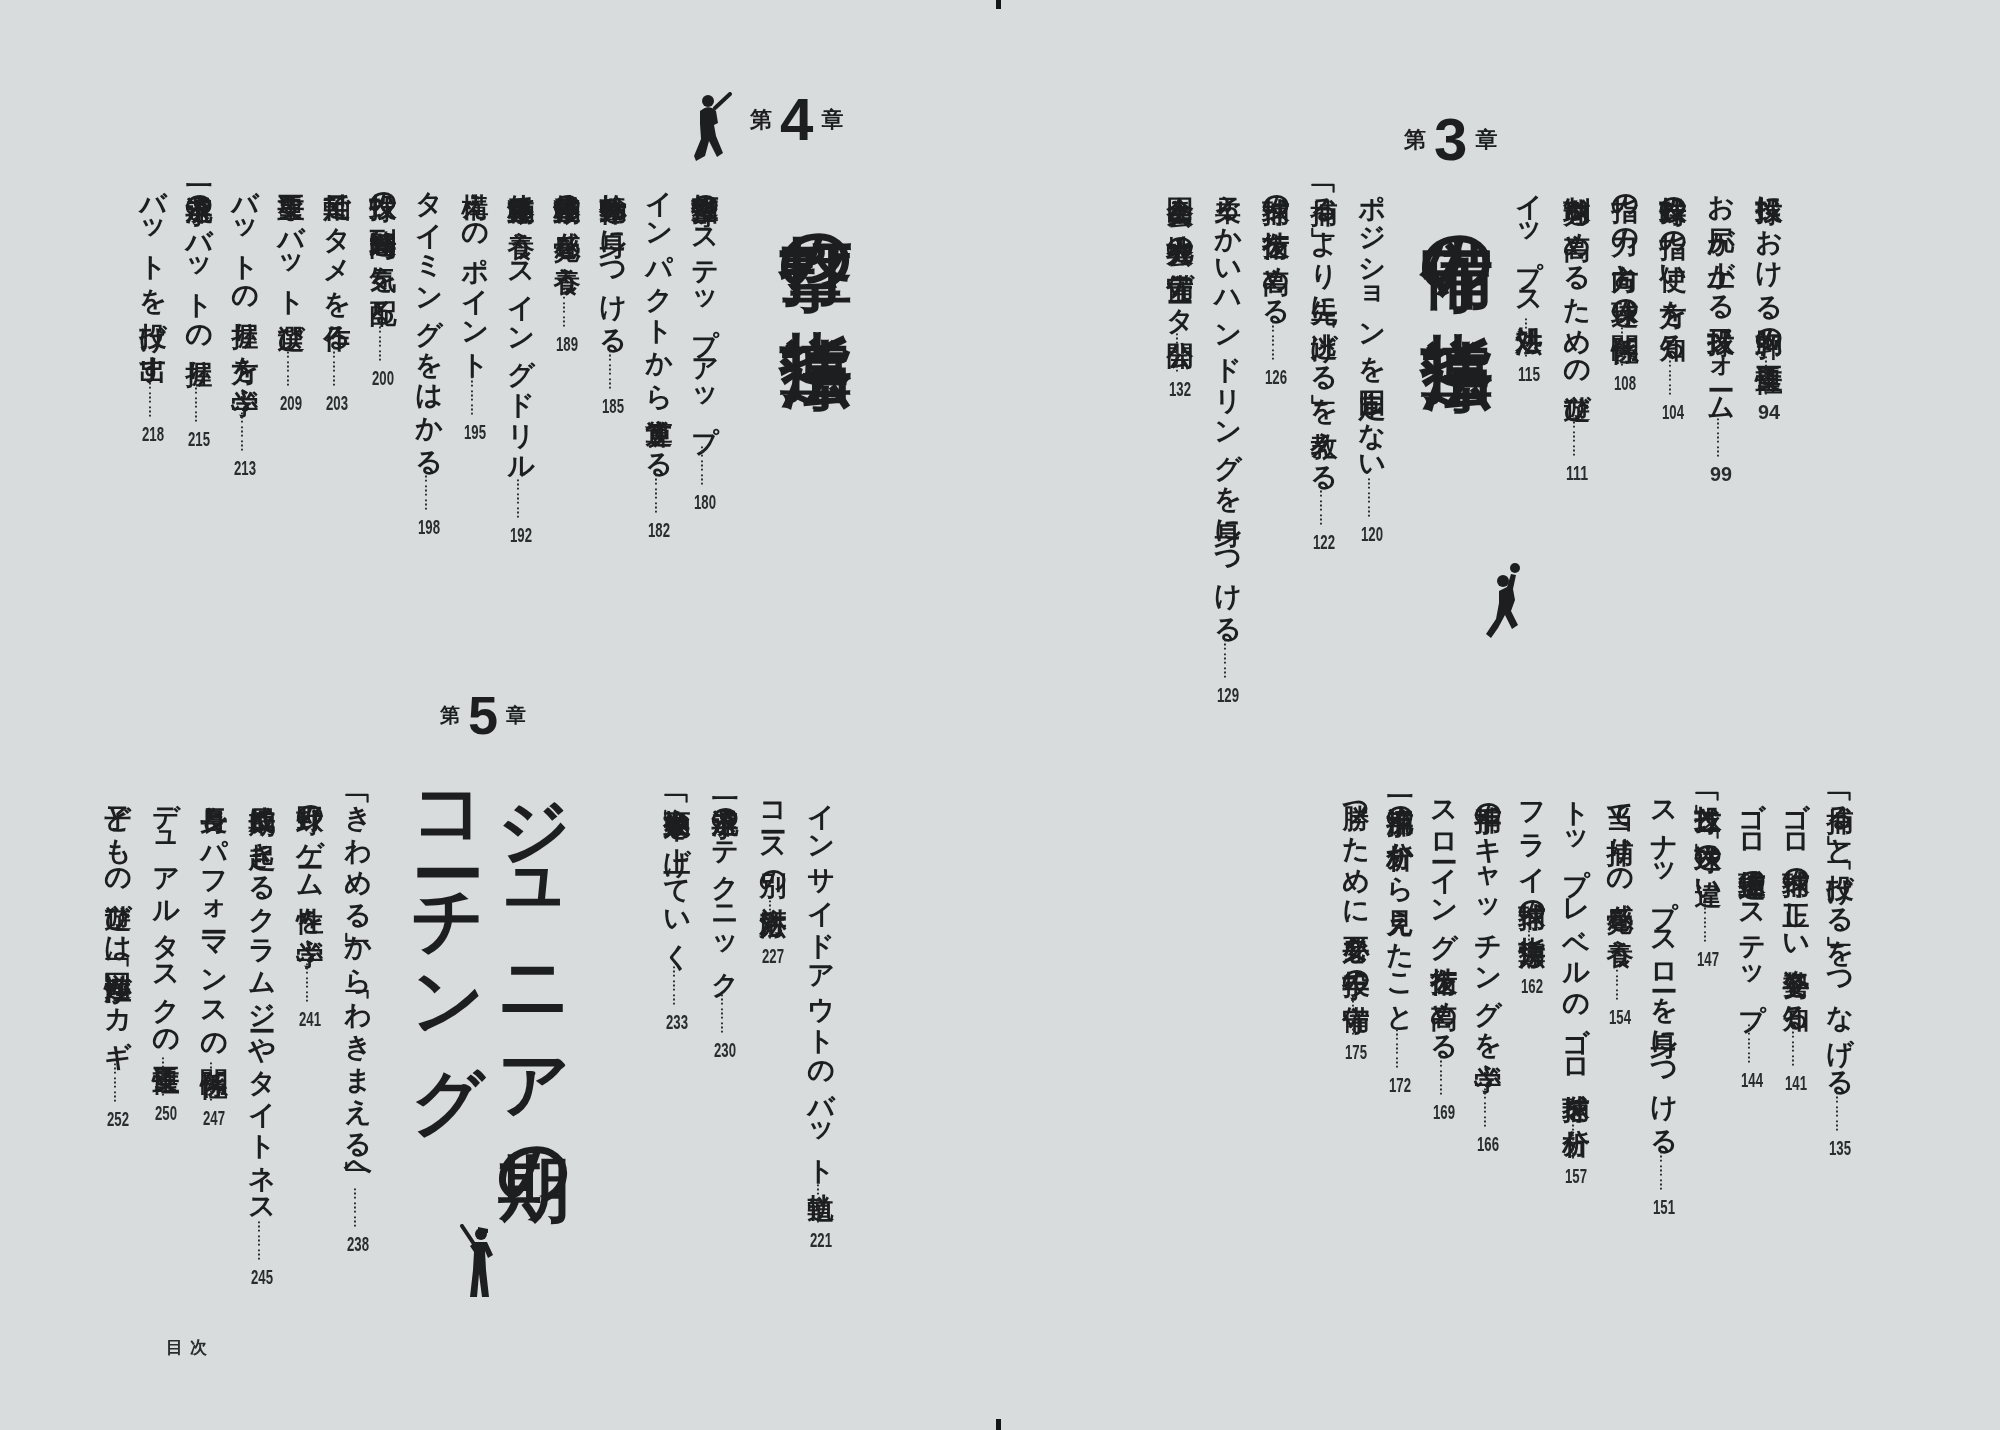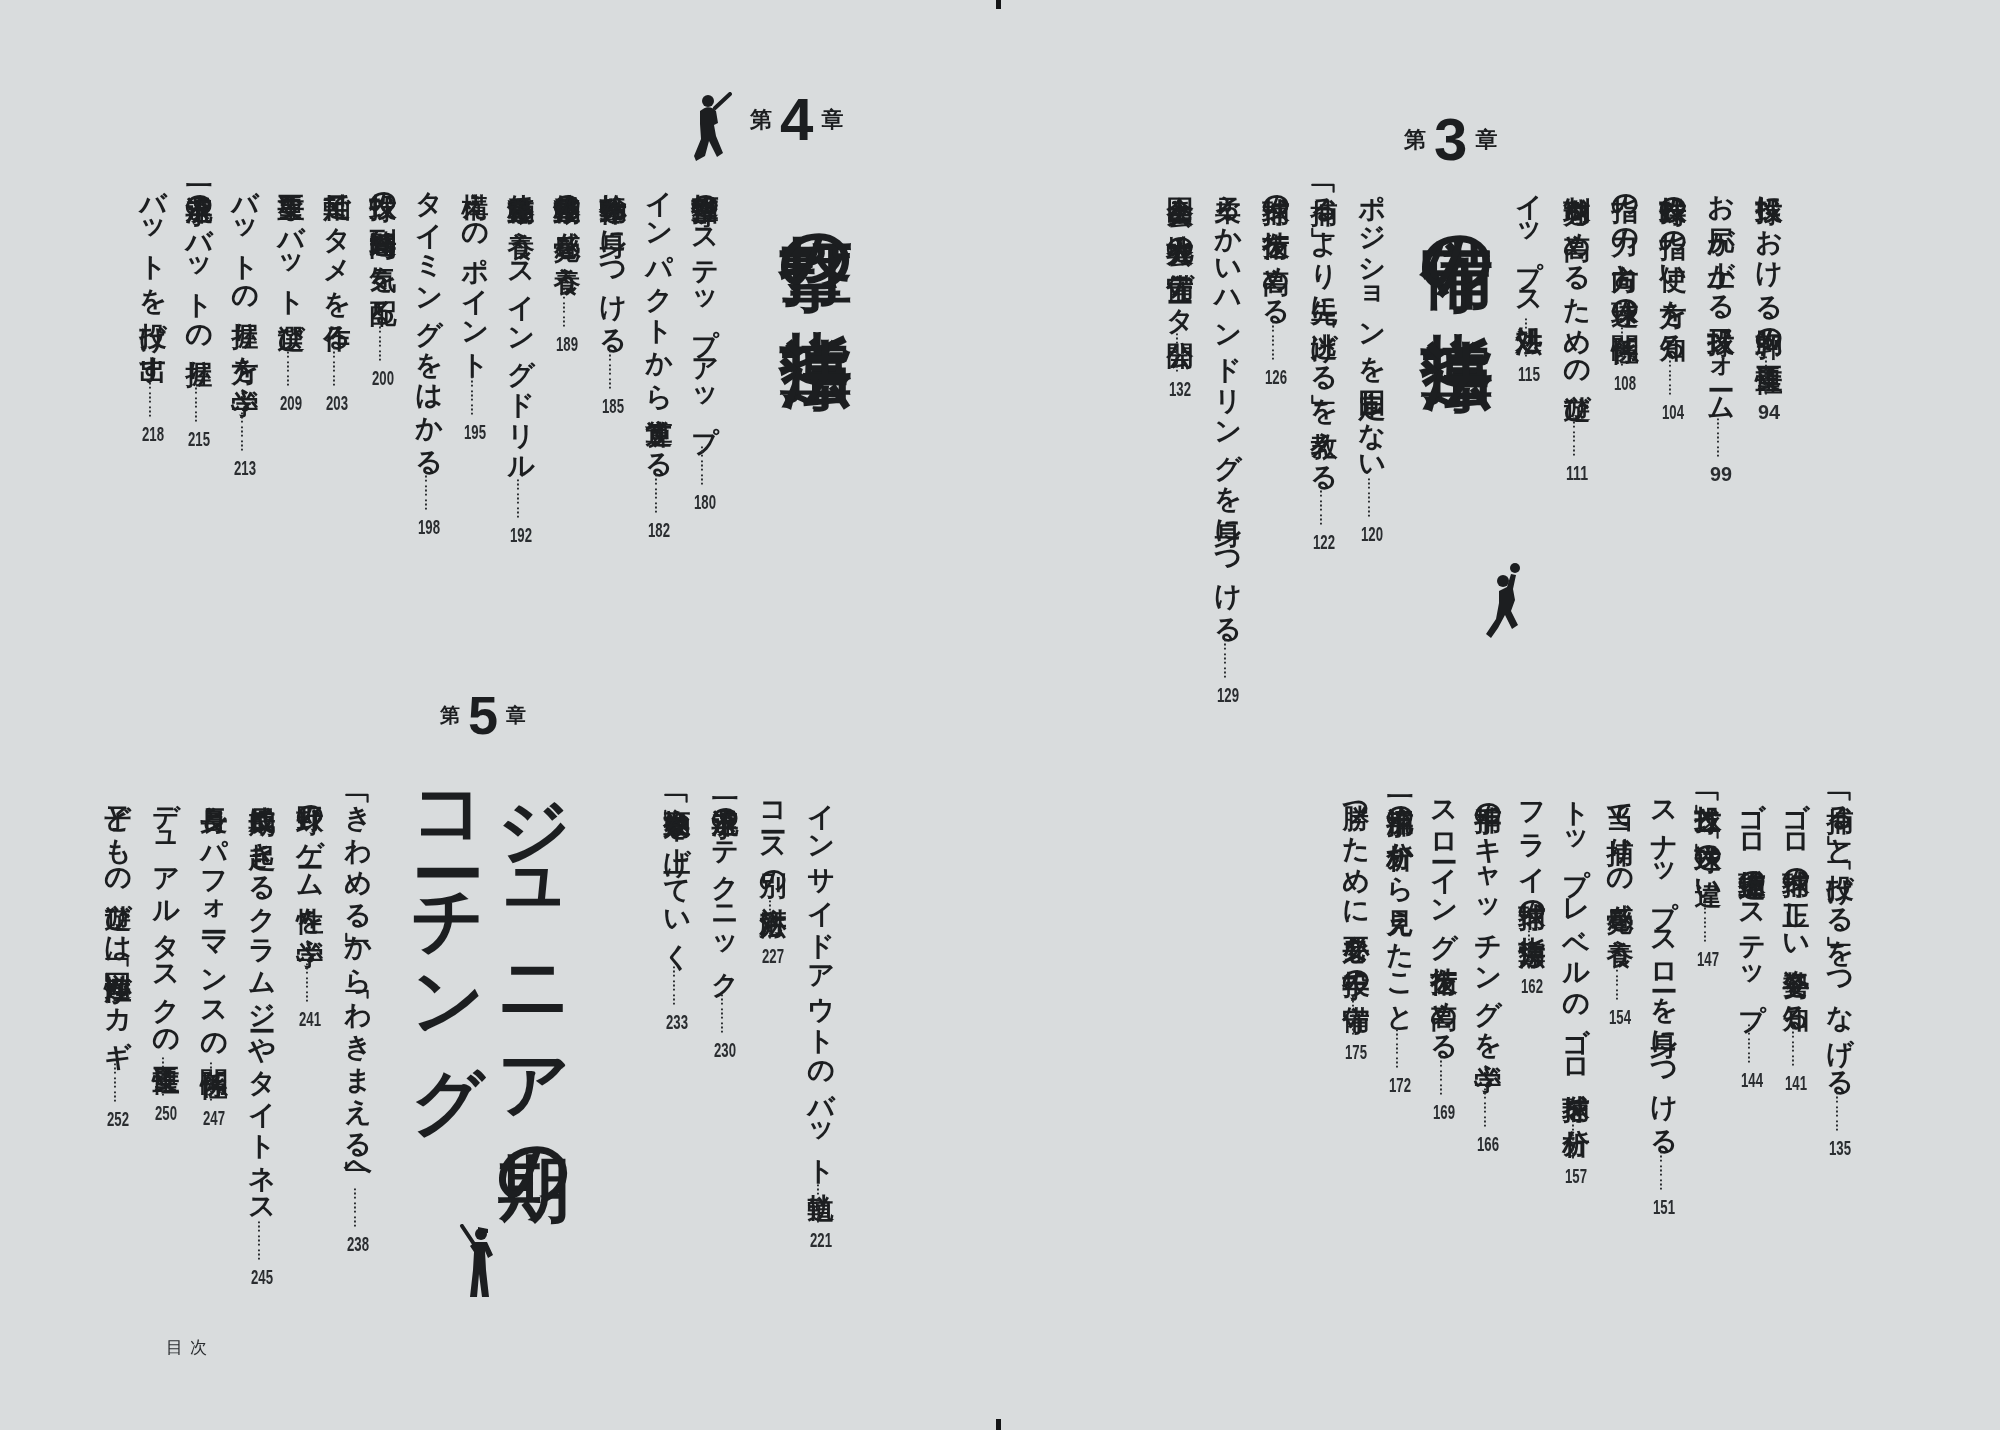--- a/index.html
+++ b/index.html
@@ -61,21 +61,21 @@
     font-weight:800;
     letter-spacing:4px;
     line-height:86px;
     color:var(--ink);
     white-space:nowrap;
   }
   .icon{position:absolute;display:block;}
   .icon svg{display:block;width:100%;height:100%;}
   #footer-label{
     position:absolute;left:166px;top:1336px;
-    font-size:17px;font-weight:400;letter-spacing:7px;color:var(--ink-soft);
+    font-size:17px;font-weight:700;letter-spacing:7px;color:var(--ink-soft);
   }
   .gutter-tick{position:absolute;left:996px;width:5px;background:#141516;}
   #gutter-tick-top{top:0;height:9px;}
   #gutter-tick-bottom{top:1419px;height:11px;}
 </style>
 </head>
 <body>
 
 <div id="spread">
 

